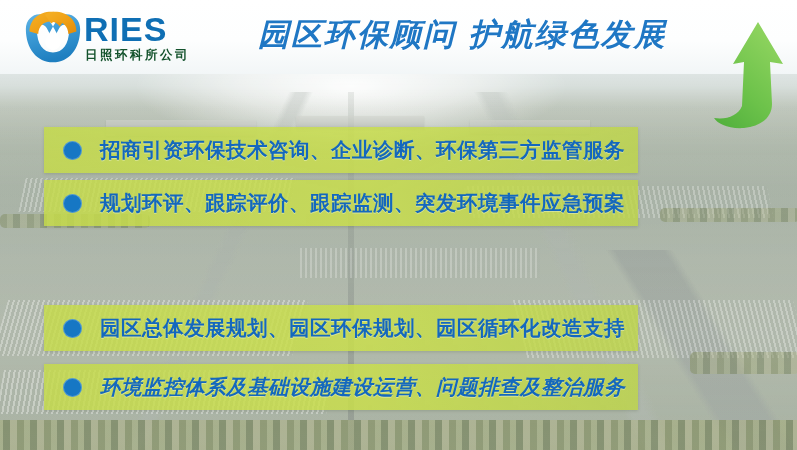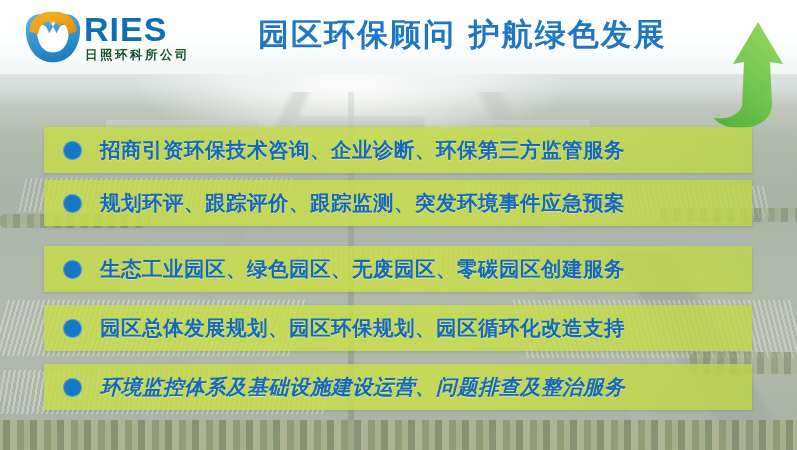--- a/index.html
+++ b/index.html
@@ -73,31 +73,31 @@
     font-weight:700;font-size:34px;letter-spacing:1px;color:#0f6fb4;
   }
   .logo-cn{
     font-family:"DejaVu Sans","Liberation Sans",sans-serif;
     font-weight:700;font-size:12.5px;letter-spacing:2.5px;color:#14532d;
     margin-top:3px;padding-left:1px;
   }
   .headline{
     position:absolute;left:258px;top:14px;
     font-family:"DejaVu Sans","Liberation Sans",sans-serif;
-    font-weight:700;
+    font-style:italic;font-weight:700;
     font-size:31px;letter-spacing:2px;color:#1f77c4;
     white-space:nowrap;
     text-shadow:0 1px 0 rgba(255,255,255,.9);
   }
   .arrow-svg{ position:absolute;left:714px;top:18px;width:72px;height:112px; }
 
   
   .bars{ position:absolute;left:0;top:0;width:797px;height:450px; }
   .bar{
-    position:absolute;left:44px;width:708px;height:46px;
+    position:absolute;left:44px;width:594px;height:46px;
     background:linear-gradient(90deg, rgba(197,219,72,.82) 0%, rgba(201,222,75,.84) 55%, rgba(190,214,70,.80) 100%);
     display:flex;align-items:center;
     box-shadow:0 1px 3px rgba(40,60,30,.18);
   }
   .bar-bullet{
     width:19px;height:19px;border-radius:50%;
     background:#1677c4;margin-left:19px;flex:0 0 auto;
     box-shadow:0 0 0 1px rgba(255,255,255,.25) inset;
   }
   .bar-text{
@@ -192,24 +192,20 @@
     <div class="bar" style="top:127px;">
       <span class="bar-bullet"></span>
       <span class="bar-text">招商引资环保技术咨询、企业诊断、环保第三方监管服务</span>
     </div>
 
     <div class="bar" style="top:180px;">
       <span class="bar-bullet"></span>
       <span class="bar-text">规划环评、跟踪评价、跟踪监测、突发环境事件应急预案</span>
     </div>
 
-    <div class="bar" style="top:246px;">
-      <span class="bar-bullet"></span>
-      <span class="bar-text">生态工业园区、绿色园区、无废园区、零碳园区创建服务</span>
-    </div>
 
     <div class="bar" style="top:305px;">
       <span class="bar-bullet"></span>
       <span class="bar-text">园区总体发展规划、园区环保规划、园区循环化改造支持</span>
     </div>
 
     <div class="bar" style="top:364px;font-style:italic;">
       <span class="bar-bullet"></span>
       <span class="bar-text">环境监控体系及基础设施建设运营、问题排查及整治服务</span>
     </div>

